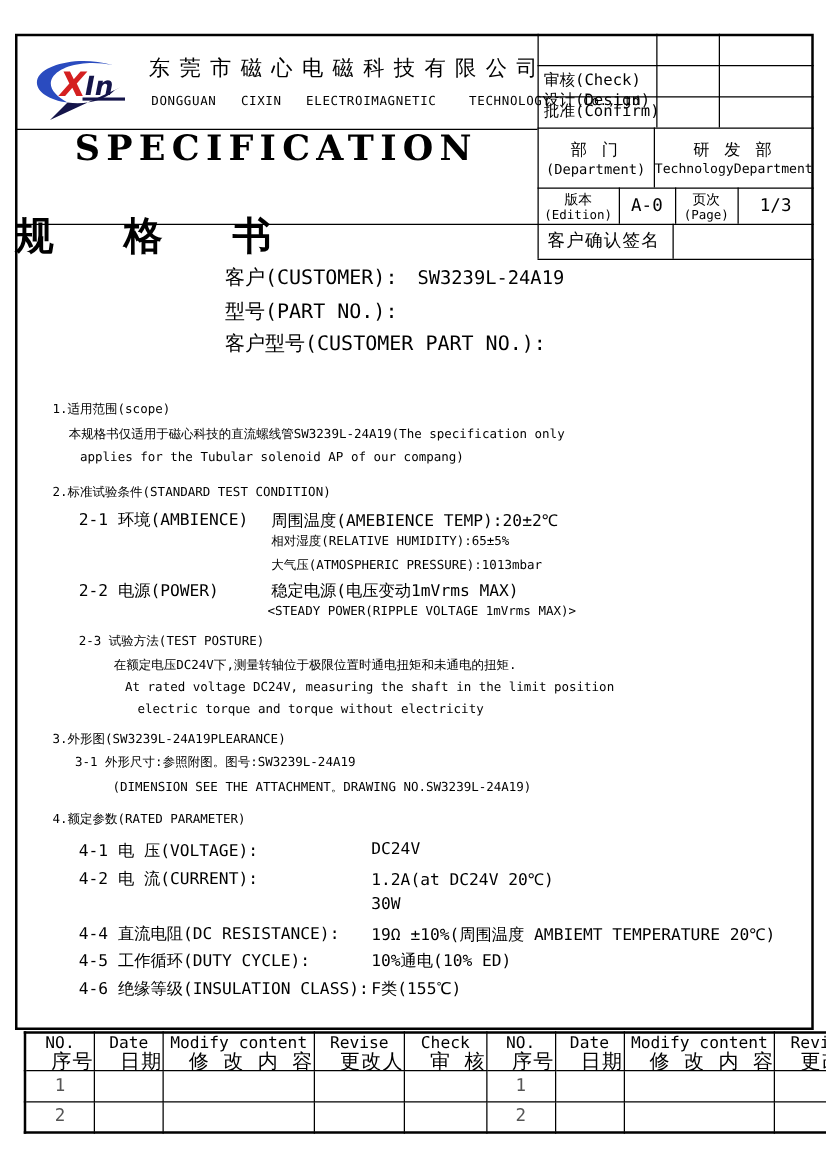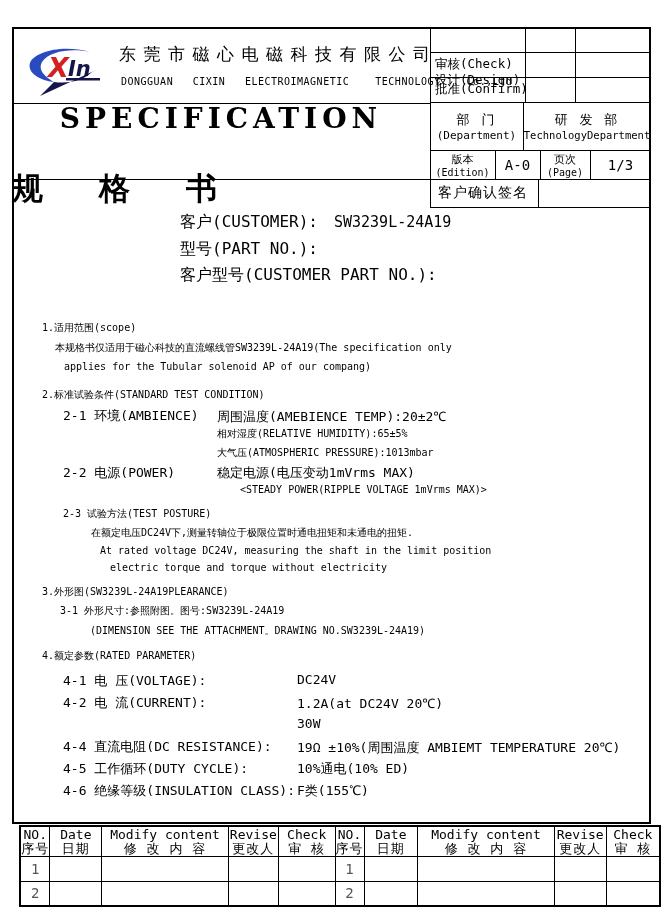--- a/index.html
+++ b/index.html
@@ -30,21 +30,21 @@
   .cust-line .val{margin-left:16px;font-size:15px;}
   
   .bl{position:absolute;font-size:10px;line-height:15px;white-space:nowrap;}
   .row-abs{position:absolute;left:0;top:0;width:661px;height:15px;}
   .row-abs span{position:absolute;font-size:13px;white-space:nowrap;}
   
   .rev-table{position:absolute;left:19px;top:825px;border-collapse:collapse;table-layout:fixed;}
   .rev-table td{border:1px solid #000;padding:0;vertical-align:middle;overflow:hidden;}
   .rev-table{border:2px solid #000;}
   .th-en{font-size:13px;line-height:14px;text-align:center;white-space:nowrap;}
-  .th-cn{font-size:13px;line-height:13px;text-align:center;letter-spacing:1px;white-space:nowrap;}
+  .th-cn{font-size:16px;line-height:13px;text-align:center;letter-spacing:1px;white-space:nowrap;padding-left:20px;}
   .rev-no{font-size:14px;color:#555;text-align:center;}
 </style>
 </head>
 <body>
 
 <div class="page">
 
   <div class="main-frame"></div>
   <div class="vl" style="left:430px;top:27px;height:180px;"></div>
   <div class="hl" style="left:12px;top:103px;width:418px;"></div>
@@ -117,21 +117,21 @@
   <div class="row-abs" style="top:407px;">
     <span style="left:63px;">2-1 环境(AMBIENCE)</span>
     <span style="left:217px;">周围温度(AMEBIENCE TEMP):20±2℃</span>
   </div>
   <div class="bl" style="left:217px;top:426px;">相对湿度(RELATIVE HUMIDITY):65±5%</div>
   <div class="bl" style="left:217px;top:445px;">大气压(ATMOSPHERIC PRESSURE):1013mbar</div>
   <div class="row-abs" style="top:464px;">
     <span style="left:63px;">2-2 电源(POWER)</span>
     <span style="left:217px;">稳定电源(电压变动1mVrms MAX)</span>
   </div>
-  <div class="bl" style="left:240px;top:482px;text-align:center;">&lt;STEADY POWER(RIPPLE VOLTAGE 1mVrms MAX)&gt;</div>
+  <div class="bl" style="left:214px;top:482px;text-align:center;">&lt;STEADY POWER(RIPPLE VOLTAGE 1mVrms MAX)&gt;</div>
   <div class="bl" style="left:63px;top:506px;">2-3 试验方法(TEST POSTURE)</div>
   <div class="bl" style="left:91px;top:525px;">在额定电压DC24V下,测量转轴位于极限位置时通电扭矩和未通电的扭矩.</div>
   <div class="bl" style="left:100px;top:543px;">At rated voltage DC24V, measuring the shaft in the limit position</div>
   <div class="bl" style="left:110px;top:560px;">electric torque and torque without electricity</div>
 
   <div class="bl" style="left:42px;top:584px;">3.外形图(SW3239L-24A19PLEARANCE)</div>
   <div class="bl" style="left:60px;top:603px;">3-1 外形尺寸:参照附图。图号:SW3239L-24A19</div>
   <div class="bl" style="left:90px;top:623px;">(DIMENSION SEE THE ATTACHMENT。DRAWING NO.SW3239L-24A19)</div>
 
   <div class="bl" style="left:42px;top:648px;">4.额定参数(RATED PARAMETER)</div>

